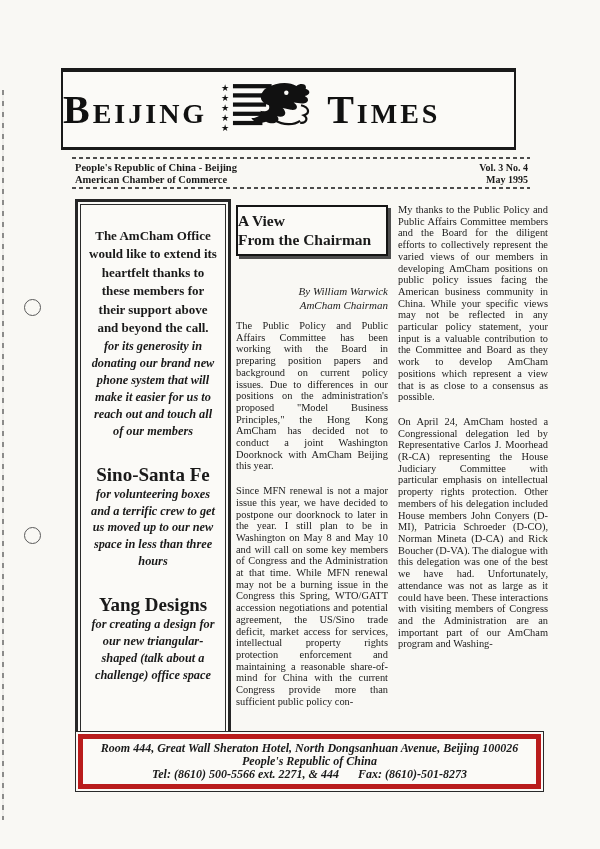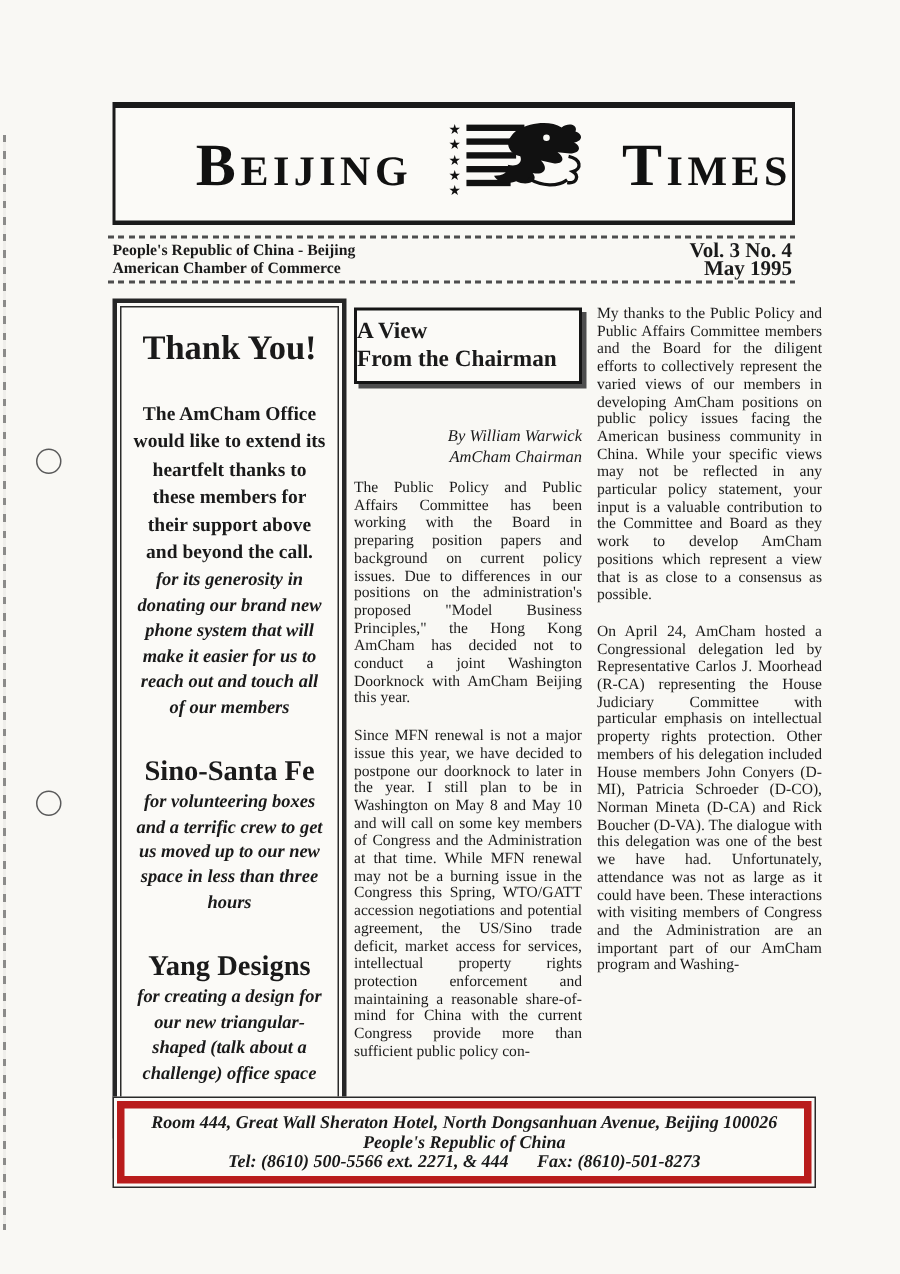--- a/index.html
+++ b/index.html
@@ -6,24 +6,24 @@
   .page{
     position:relative;
     width:600px;height:849px;
     background:#f9f8f4;
     font-family:"Liberation Serif", serif;
     color:#1a1a1a;
     overflow:hidden;
   }
   
   .masthead{
-    position:absolute;left:75px;top:68px;width:451px;height:75px;
+    position:absolute;left:61px;top:68px;width:451px;height:75px;
     border:2px solid #1a1a1a;border-top-width:4px;border-bottom-width:3px;
     background:#fbfaf7;
-    display:flex;align-items:center;justify-content:flex-end;gap:24px;
+    display:flex;align-items:center;justify-content:flex-start;gap:14px;
   }
   .mast-word{
     font-variant:small-caps;
     font-weight:bold;
     font-size:40px;
     letter-spacing:3px;
     line-height:1;
     color:#111;
   }
   .mast-logo{flex:0 0 auto;}
@@ -33,21 +33,21 @@
     background:repeating-linear-gradient(90deg,#4d4d4d 0 4px,transparent 4px 7px);
   }
   .dash1{top:157px;}
   .dash2{top:187px;}
   .org{
     position:absolute;left:75px;top:162px;width:250px;
     font-weight:bold;font-size:10.5px;line-height:12px;
   }
   .vol{
     position:absolute;right:72px;top:162px;width:150px;
-    font-weight:bold;font-size:14px;line-height:12px;text-align:right;
+    font-weight:bold;font-size:10px;line-height:12px;text-align:right;
   }
   
   .ty-outer{
     position:absolute;left:75px;top:199px;width:146px;height:550px;
     border:3px solid #262626;background:#fbfaf7;padding:2px;
   }
   .ty-inner{
     border:1px solid #2b2b2b;height:calc(100% - 2px);
     padding:0 7px;box-sizing:border-box;overflow:hidden;text-align:center;
   }
@@ -142,21 +142,20 @@
     <div>American Chamber of Commerce</div>
   </div>
   <div class="vol">
     <div>Vol. 3  No. 4</div>
     <div>May 1995</div>
   </div>
   <div class="dash dash2"></div>
 
   <div class="ty-outer">
     <div class="ty-inner">
-      <div class="ty-title">Thank You!</div>
       <div class="ty-intro">The AmCham Office would like to extend its heartfelt thanks to these members for their support above and beyond the call.</div>
 
       <div class="ty-desc">for its generosity in donating our brand new phone system that will make it easier for us to reach out and touch all of our members</div>
 
       <div class="ty-name">Sino-Santa Fe</div>
       <div class="ty-desc">for volunteering boxes and a terrific crew to get us moved up to our new space in less than three hours</div>
 
       <div class="ty-name">Yang Designs</div>
       <div class="ty-desc">for creating a design for our new triangular-shaped (talk about a challenge) office space</div>
 

